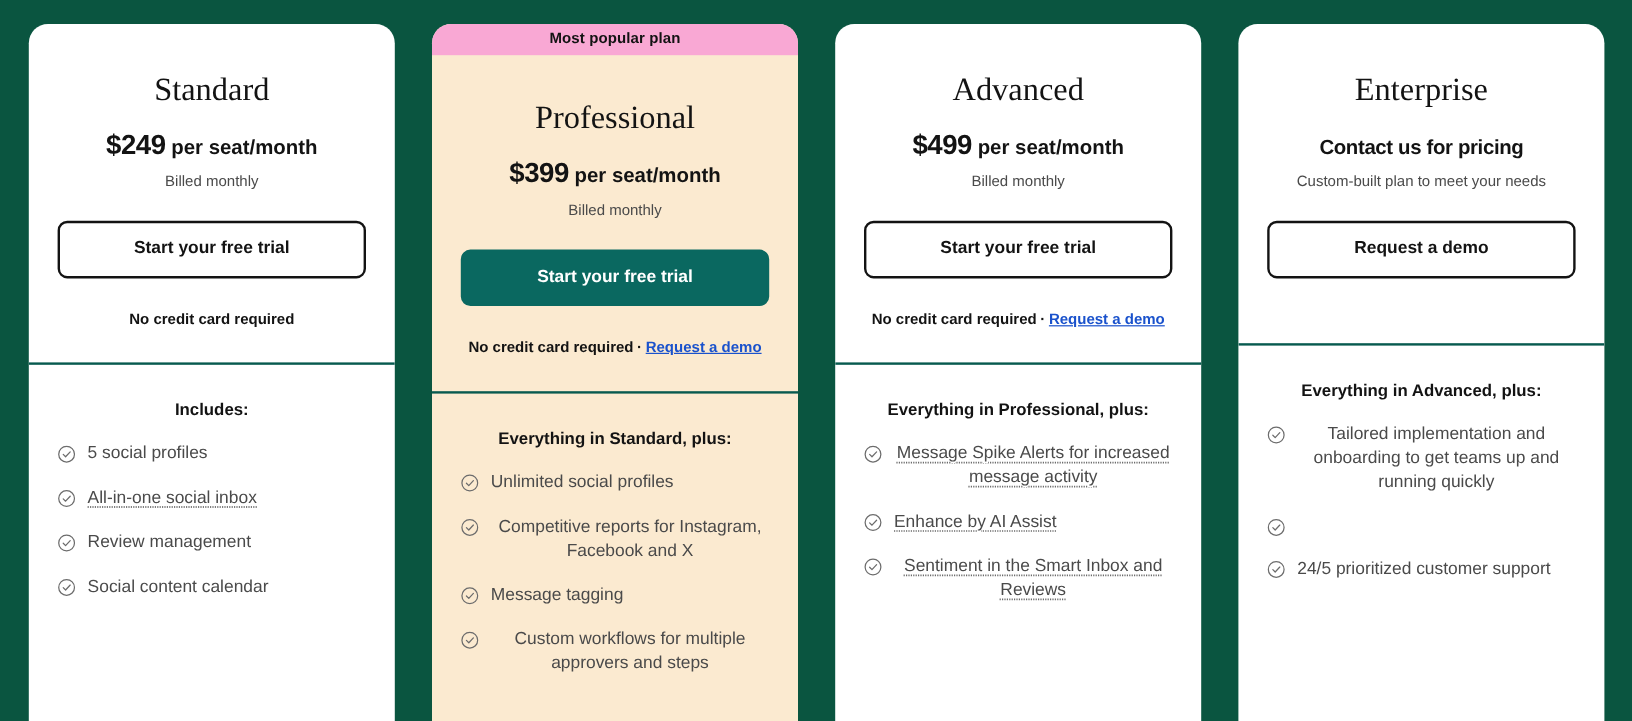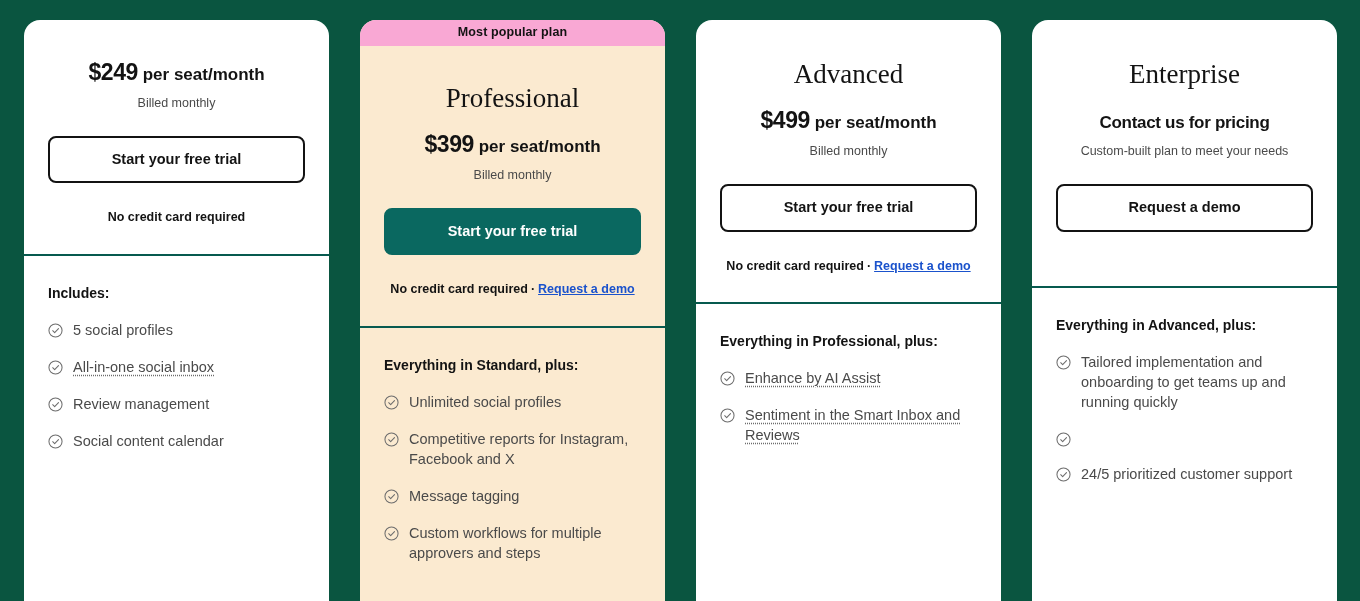--- a/index.html
+++ b/index.html
@@ -119,21 +119,21 @@
   .trial-note .sep { margin: 0 3px; }
   .demo-link {
     color: #1a52cc;
     text-decoration: underline;
     font-weight: bold;
     cursor: pointer;
   }
   .trial-note.empty { visibility: hidden; }
 
   
-  .card-body { padding: 28px 24px 24px; }
+  .card-body { padding: 28px 24px 24px; text-align: center; }
 
   .features-title {
     font-size: 14px;
     font-weight: bold;
     color: #131313;
     margin-bottom: 18px;
     line-height: 1.3;
   }
 
   .feature-list { list-style: none; }
@@ -165,20 +165,21 @@
     text-underline-offset: 3px;
     cursor: help;
   }
 </style>
 </head>
 <body>
 
 <div class="pricing-grid">
     <div class="plan-card">
       <div class="card-head">
+        <div class="plan-name">Standard</div>
         <div class="price-row"><span class="price-amount">$249</span> <span class="price-unit">per seat/month</span></div>
         <div class="billing-note">Billed monthly</div>
         <button class="cta">Start your free trial</button>
         <div class="trial-note"><span>No credit card required</span></div>
       </div>
       <div class="card-body">
         <div class="features-title">Includes:</div>
         <ul class="feature-list">
           <li class="feature-item">
             <span class="check-icon">
@@ -281,20 +282,29 @@
       <div class="card-body">
         <div class="features-title">Everything in Professional, plus:</div>
         <ul class="feature-list">
           <li class="feature-item">
             <span class="check-icon">
               <svg width="15" height="15" viewBox="0 0 16 16" fill="none">
                 <circle cx="8" cy="8" r="7" stroke="#6c6c6c" stroke-width="1.1"></circle>
                 <path d="M5 8.2 L7.1 10.3 L11.2 5.9" stroke="#6c6c6c" stroke-width="1.1" stroke-linecap="round" stroke-linejoin="round"></path>
               </svg>
             </span>
+            <span class="feature-text tip">Message Spike Alerts for increased message activity</span>
+          </li>
+          <li class="feature-item">
+            <span class="check-icon">
+              <svg width="15" height="15" viewBox="0 0 16 16" fill="none">
+                <circle cx="8" cy="8" r="7" stroke="#6c6c6c" stroke-width="1.1"></circle>
+                <path d="M5 8.2 L7.1 10.3 L11.2 5.9" stroke="#6c6c6c" stroke-width="1.1" stroke-linecap="round" stroke-linejoin="round"></path>
+              </svg>
+            </span>
             <span class="feature-text tip">Enhance by AI Assist</span>
           </li>
           <li class="feature-item">
             <span class="check-icon">
               <svg width="15" height="15" viewBox="0 0 16 16" fill="none">
                 <circle cx="8" cy="8" r="7" stroke="#6c6c6c" stroke-width="1.1"></circle>
                 <path d="M5 8.2 L7.1 10.3 L11.2 5.9" stroke="#6c6c6c" stroke-width="1.1" stroke-linecap="round" stroke-linejoin="round"></path>
               </svg>
             </span>
             <span class="feature-text tip">Sentiment in the Smart Inbox and Reviews</span>

